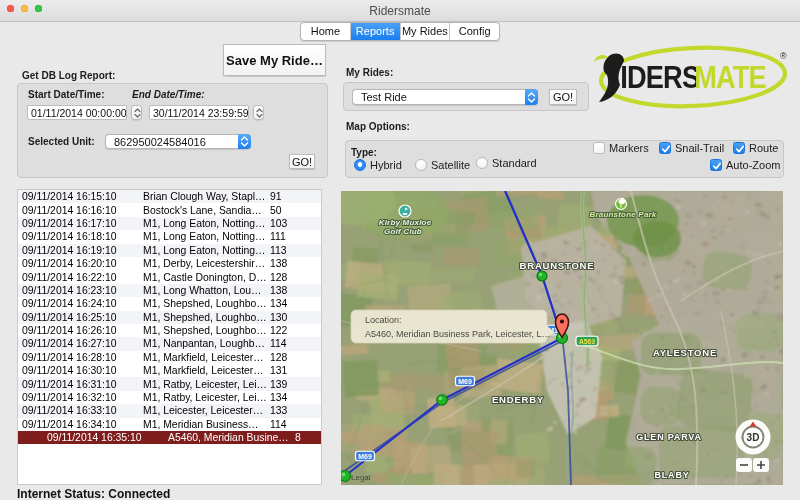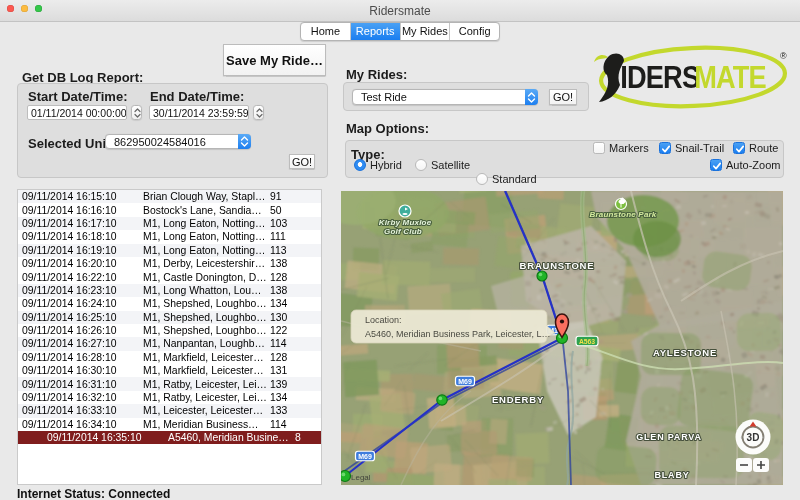--- a/index.html
+++ b/index.html
@@ -9,21 +9,21 @@
 .tl { position:absolute; top:4.5px; width:7px; height:7px; border-radius:50%; }
 .title { position:absolute; top:4px; width:100%; text-align:center; font-size:12px; color:#4c4c4c; }
 .seg { position:absolute; left:300px; top:22px; width:200px; height:19px; display:flex;
   background:#fff; border:1px solid #b4b4b4; border-radius:4px; overflow:hidden;
   box-shadow:0 0.5px 1px rgba(0,0,0,0.12); }
 .seg div { flex:1; text-align:center; font-size:11px; line-height:17px; color:#111; border-right:1px solid #c6c6c6; white-space:nowrap; overflow:visible; }
 .seg div:last-child { border-right:none; }
 .seg div.act { background:linear-gradient(#4aa1f4,#1a7ef0); color:#fff; }
 .btn { position:absolute; background:linear-gradient(#ffffff,#f2f2f2); border:1px solid #bcbcbc;
   border-radius:0; box-shadow:0 0.5px 1px rgba(0,0,0,0.15); text-align:center; color:#111; }
-.blabel { position:absolute; font-weight:bold; font-size:13px; color:#1c1c1c; white-space:nowrap; }
+.blabel { position:absolute; font-weight:bold; font-size:10px; color:#1c1c1c; white-space:nowrap; }
 .panel { position:absolute; background:#dedede; border:1px solid #c7c7c7; border-radius:4px; }
 .input { position:absolute; background:#fff; border:1px solid #bdbdbd; border-radius:2px;
   font-size:10.5px; color:#111; padding-left:3px; white-space:nowrap; overflow:hidden; }
 .popup { position:absolute; background:#fff; border:1px solid #b6b6b6; border-radius:4px;
   font-size:11px; color:#111; box-shadow:0 0.5px 1px rgba(0,0,0,0.12); white-space:nowrap; }
 .popup .txt { position:absolute; left:8px; top:50%; transform:translateY(-50%); }
 .popcap { position:absolute; right:-1px; top:-1px; width:13px; height:calc(100% + 2px);
   background:linear-gradient(#5aaaf6,#1d7ff0); border-radius:0 4px 4px 0; display:flex; align-items:center; justify-content:center; }
 .ctl { position:absolute; display:flex; align-items:center; }
 .cb { width:12px; height:12px; border:1px solid #b9b9b9; border-radius:2.5px; background:linear-gradient(#fff,#f4f4f4); display:inline-block; }
@@ -60,21 +60,21 @@
     <div class="act">Reports</div>
     <div>My Rides</div>
     <div>Config</div>
 </div>
 
 <div class="btn" style="left:223px; top:44px; width:103px; height:32px; font-weight:bold; font-size:13px; line-height:31px;">Save My Ride…</div>
 
 <div class="blabel" style="left:22px; top:70px;">Get DB Log Report:</div>
 <div class="panel" style="left:17px; top:83px; width:311px; height:95px;"></div>
 <div class="blabel" style="left:28px; top:89px;">Start Date/Time:</div>
-<div class="blabel" style="left:150px; top:89px;">End Date/Time:</div>
+<div class="blabel" style="left:132px; top:89px;font-style:italic;">End Date/Time:</div>
 <div class="input" style="left:27px; top:105px; width:100px; height:15px; line-height:14px;">01/11/2014 00:00:00</div>
 <div style="position:absolute;left:131px;top:105px;width:11px;height:15px;background:linear-gradient(#ffffff,#f0f0f0);border:1px solid #b8b8b8;border-radius:3.5px;box-shadow:0 0.5px 1px rgba(0,0,0,0.15)">
 <svg width="11" height="14" viewBox="0 0 11 14">
       <path d="M3,5.5 L5.5,3 L8,5.5 M3,8.5 L5.5,11 L8,8.5" fill="none" stroke="#666" stroke-width="1.2" stroke-linecap="round" stroke-linejoin="round"></path>
     </svg></div>
 <div class="input" style="left:149px; top:105px; width:100px; height:15px; line-height:14px;">30/11/2014 23:59:59</div>
 <div style="position:absolute;left:253px;top:105px;width:11px;height:15px;background:linear-gradient(#ffffff,#f0f0f0);border:1px solid #b8b8b8;border-radius:3.5px;box-shadow:0 0.5px 1px rgba(0,0,0,0.15)">
 <svg width="11" height="14" viewBox="0 0 11 14">
       <path d="M3,5.5 L5.5,3 L8,5.5 M3,8.5 L5.5,11 L8,8.5" fill="none" stroke="#666" stroke-width="1.2" stroke-linecap="round" stroke-linejoin="round"></path>
     </svg></div>
@@ -146,21 +146,21 @@
   </div>
 <div class="blabel" style="left:351px; top:147px;">Type:</div>
 <div class="ctl" style="left:354px;top:159px">
     <span class="rb on"></span>
     <span class="clbl">Hybrid</span>
   </div>
 <div class="ctl" style="left:415px;top:159px">
     <span class="rb"></span>
     <span class="clbl">Satellite</span>
   </div>
-<div class="ctl" style="left:476px;top:173px">
+<div class="ctl" style="left:476px;top:157px">
     <span class="rb"></span>
     <span class="clbl">Standard</span>
   </div>
 
 <div class="tbl">
 <div class="trow odd">
       <span class="c1">09/11/2014 16:15:10</span>
       <span class="c2">Brian Clough Way, Stapl…</span>
       <span class="c3">91</span>
     </div>

